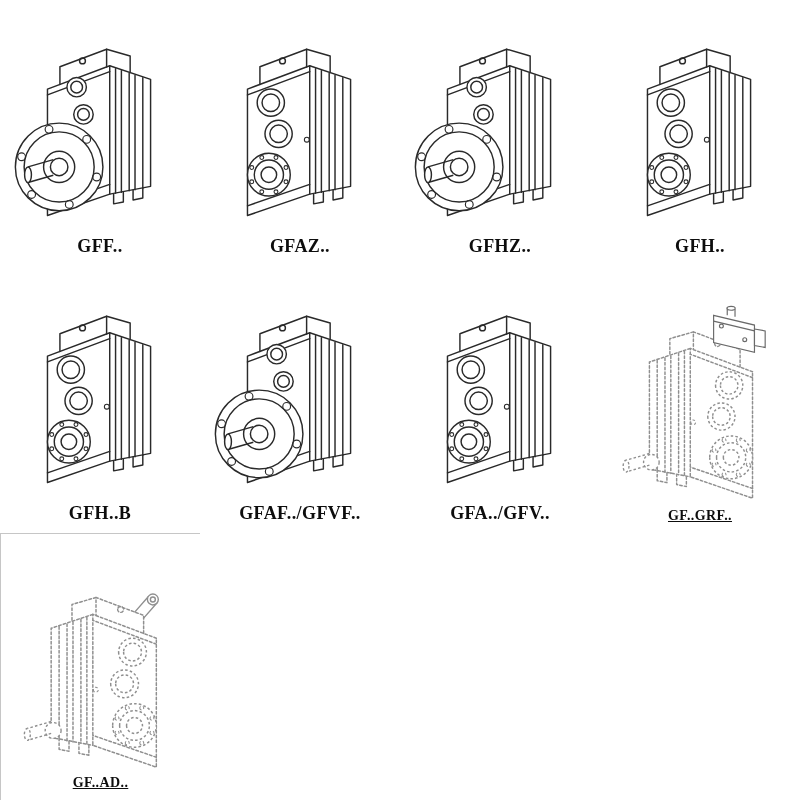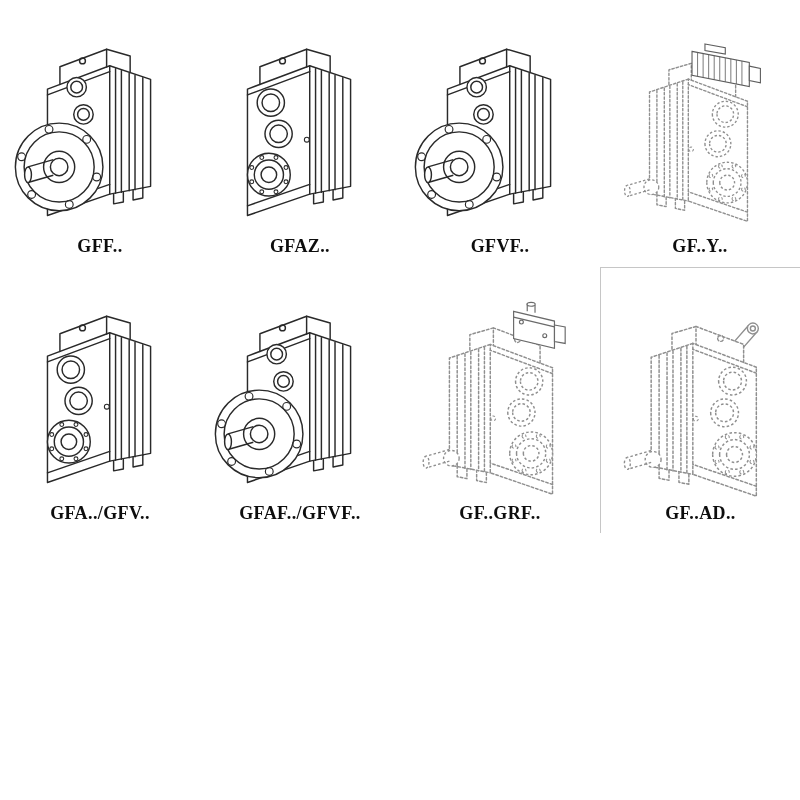--- a/index.html
+++ b/index.html
@@ -12,21 +12,21 @@
   }
   .cell{
     display:flex; flex-direction:column; align-items:center;
     justify-content:flex-end; padding:6px 2px 10px;
   }
   .cell svg.drawing{ flex:0 0 auto; margin-bottom:2px; }
   .label{
     font-weight:700; font-size:18px; letter-spacing:.4px; color:#0d0d0d;
     text-align:center; line-height:1.1; white-space:nowrap;
   }
-  .label-lg{ font-size:18px; }
+  .label-lg{ font-size:14px;text-decoration:underline; }
   .boxed{ border-left:1px solid #c6c6c6; border-top:1px solid #c6c6c6; }
   .solid{ color:#2a2a2a; }
   .defs-holder{ position:absolute; width:0; height:0; overflow:hidden; }
 </style>
 </head>
 <body>
 
 <svg class="defs-holder" aria-hidden="true">
   <defs>
 
@@ -189,45 +189,51 @@
     <svg class="drawing solid" width="176" height="214" viewBox="0 0 180 220">
         <use href="#sym-bore-solid"></use>
       </svg>
     <figcaption class="label">GFAZ..</figcaption>
   </figure>
 
   <figure class="cell">
     <svg class="drawing solid" width="176" height="214" viewBox="0 0 180 220">
         <use href="#sym-flange-solid"></use>
       </svg>
-    <figcaption class="label">GFVF..</figcaption>
-  </figure>
-
-
-
-
-  <figure class="cell">
-    <svg class="drawing" width="176" height="214" viewBox="0 0 180 220">
-        <use href="#sym-dash-y"></use>
-      </svg>
-    <figcaption class="label">GF..Y..</figcaption>
+    <figcaption class="label">GFHZ..</figcaption>
+  </figure>
+
+  <figure class="cell">
+    <svg class="drawing solid" width="176" height="214" viewBox="0 0 180 220">
+        <use href="#sym-bore-solid"></use>
+      </svg>
+    <figcaption class="label">GFH..</figcaption>
+  </figure>
+
+  <figure class="cell">
+    <svg class="drawing solid" width="176" height="214" viewBox="0 0 180 220">
+        <use href="#sym-bore-solid"></use>
+      </svg>
+    <figcaption class="label">GFH..B</figcaption>
+  </figure>
+
+
+
+  <figure class="cell">
+    <svg class="drawing solid" width="176" height="214" viewBox="0 0 180 220">
+        <use href="#sym-flange-solid"></use>
+      </svg>
+    <figcaption class="label">GFAF../GFVF..</figcaption>
   </figure>
 
   <figure class="cell">
     <svg class="drawing solid" width="176" height="214" viewBox="0 0 180 220">
         <use href="#sym-bore-solid"></use>
       </svg>
     <figcaption class="label">GFA../GFV..</figcaption>
-  </figure>
-
-  <figure class="cell">
-    <svg class="drawing solid" width="176" height="214" viewBox="0 0 180 220">
-        <use href="#sym-flange-solid"></use>
-      </svg>
-    <figcaption class="label">GFAF../GFVF..</figcaption>
   </figure>
 
   <figure class="cell">
     <svg class="drawing" width="176" height="214" viewBox="0 0 180 220">
         <use href="#sym-dash-grf"></use>
       </svg>
     <figcaption class="label label-lg">GF..GRF..</figcaption>
   </figure>
 
   <figure class="cell boxed">

